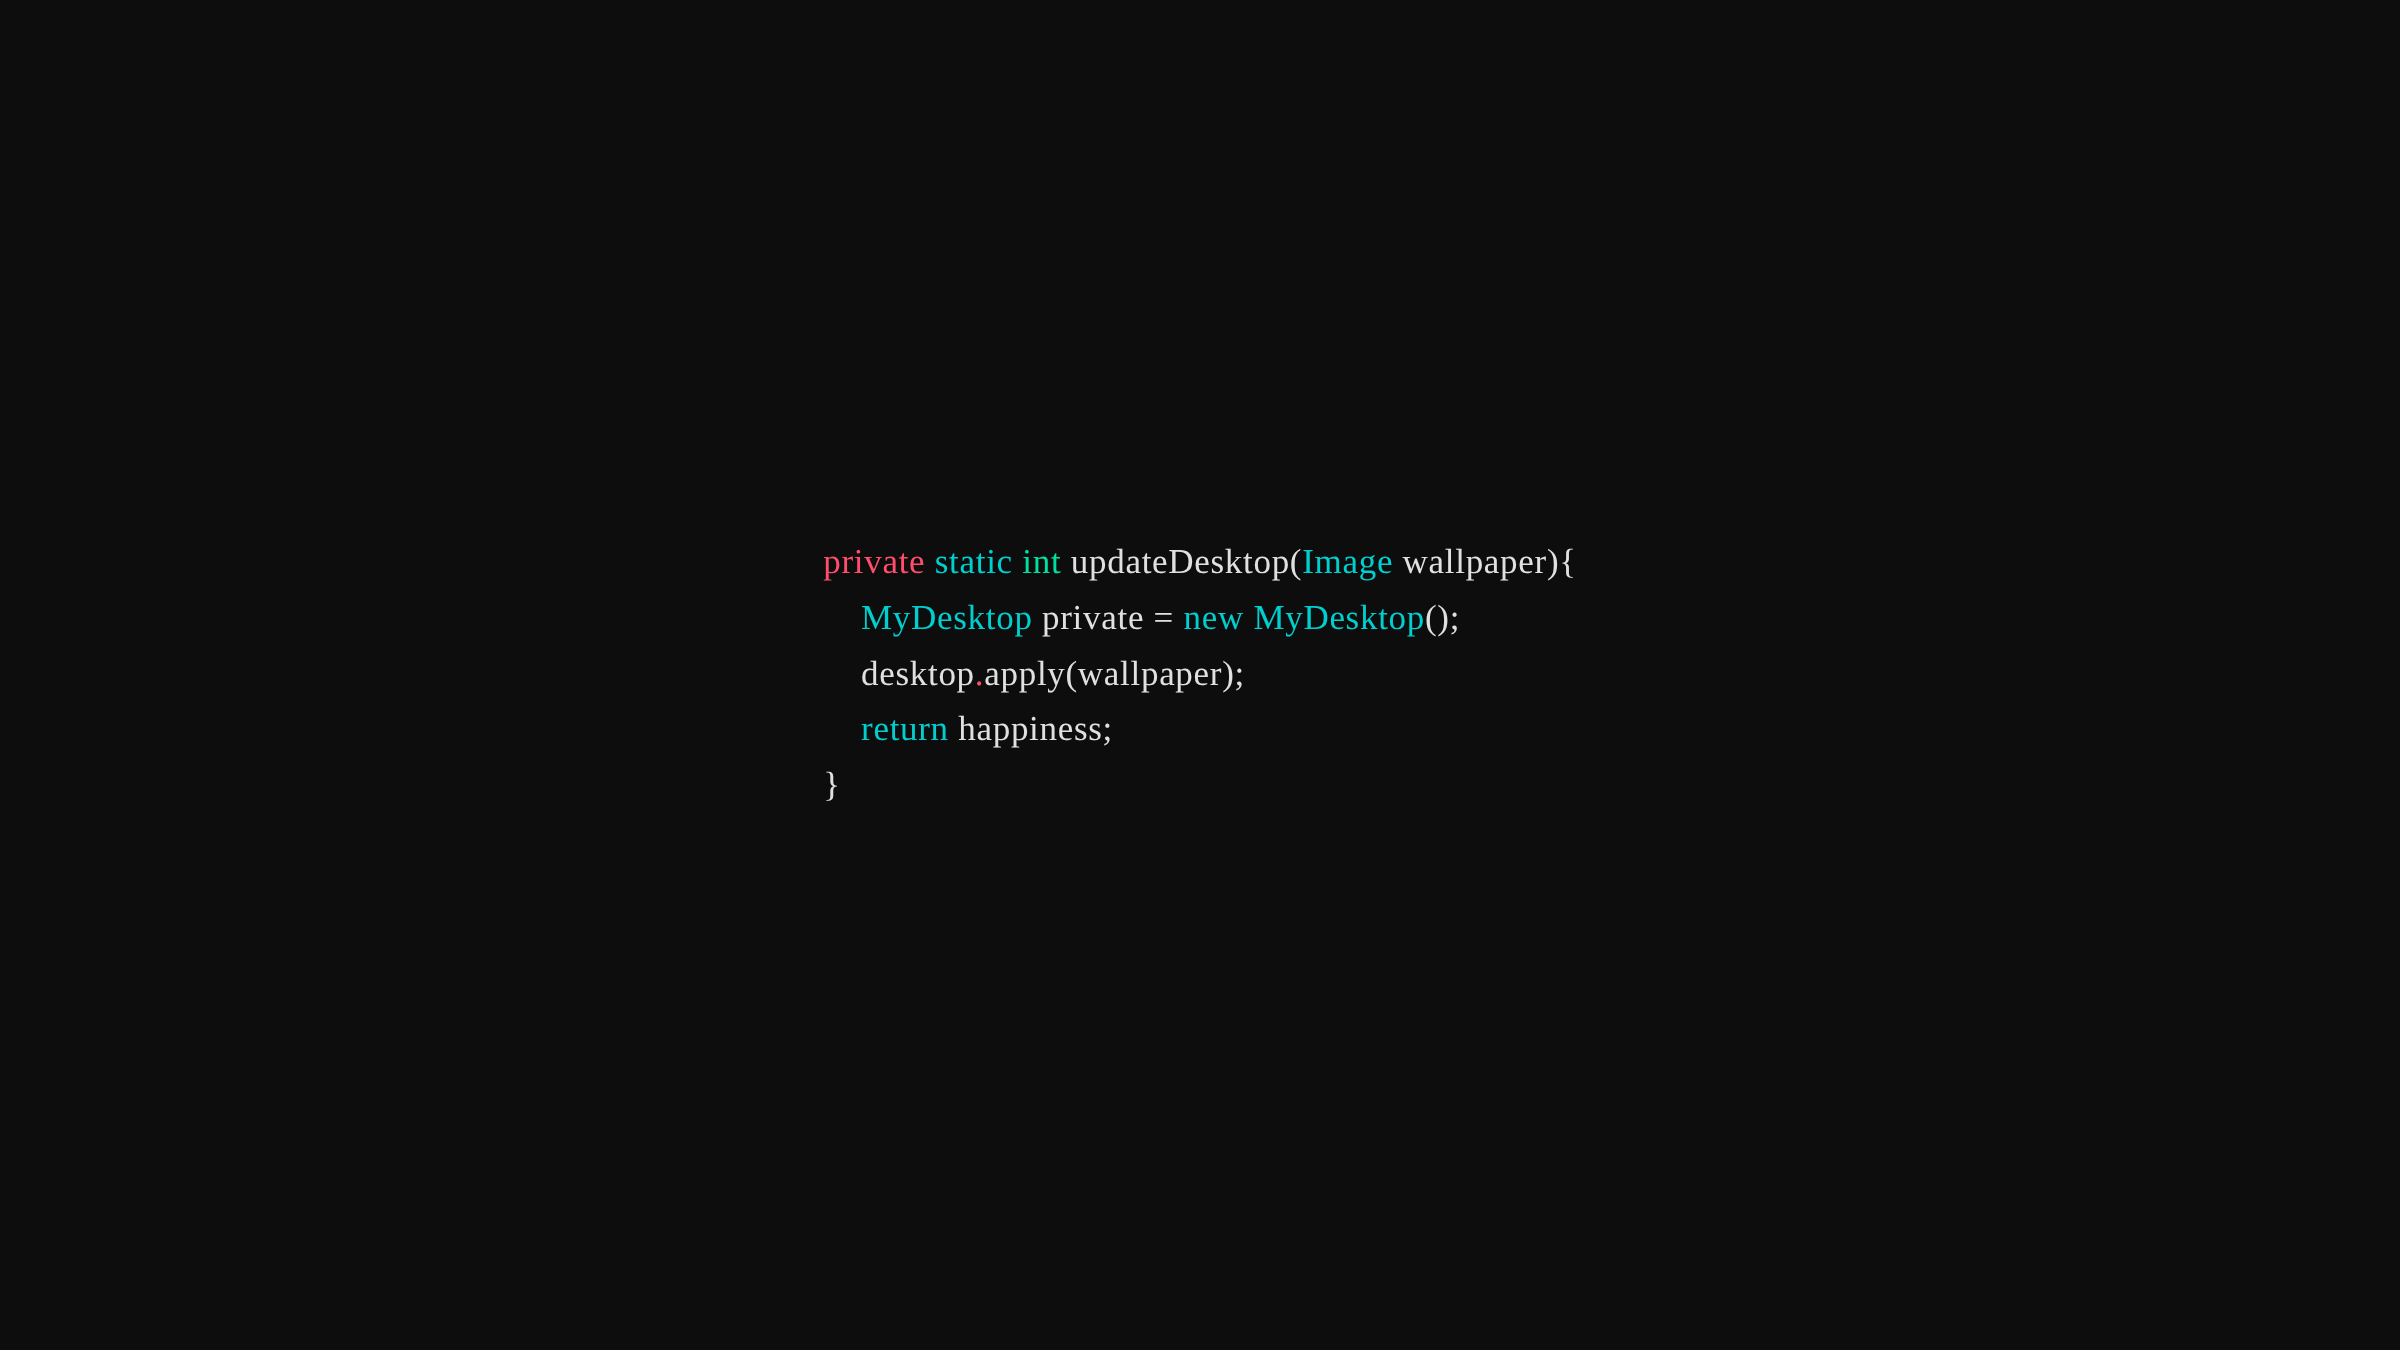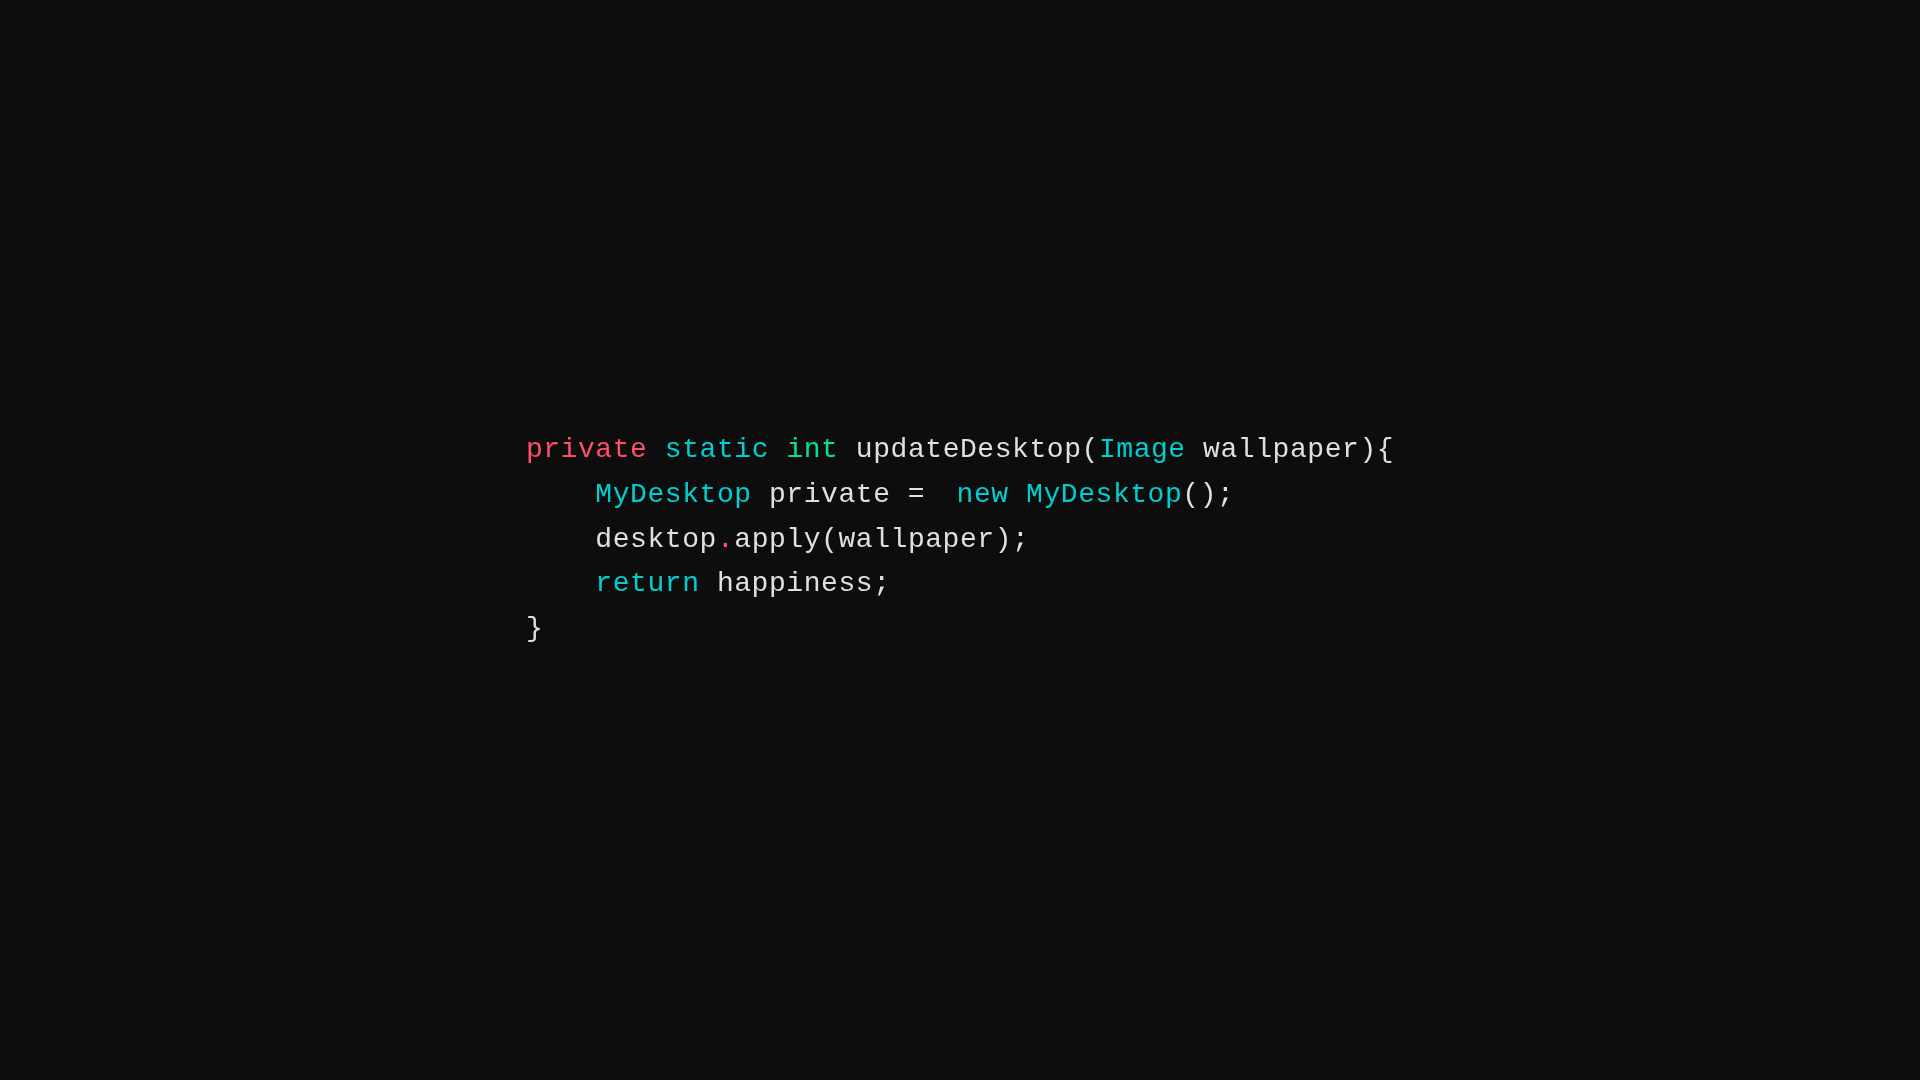--- a/index.html
+++ b/index.html
@@ -15,33 +15,34 @@
       display: flex;
       align-items: center;
       justify-content: center;
       font-family: 'Courier New', Courier, monospace;
     }
 
     .code-block {
       font-size: 28px;
       line-height: 1.6;
       letter-spacing: 0.02em;
+      font-family: Liberation Serif, serif;
     }
 
     .line {
       white-space: pre;
       display: block;
     }
 
     .keyword-private { color: #ff4d6d; }
     .keyword-static  { color: #00cfcf; }
     .keyword-int     { color: #00e0a0; }
     .keyword-int2    { color: #00e0a0; }
     .class-name      { color: #00cfcf; }
-    .keyword-new     { color: #00cfcf; margin-left: 14px; }
+    .keyword-new     { color: #00cfcf; }
     .keyword-return  { color: #00cfcf; text-align: center; }
     .constant        { color: #cc44ff; }
     .default-text    { color: #e0e0e0; }
     .dot             { color: #ff4d6d; }
   </style>
 </head>
 <body>
 
 <div class="code-block">
 <span class="line"><span class="keyword-private">private</span><span class="default-text"> </span><span class="keyword-static">static</span><span class="default-text"> </span><span class="keyword-int">int</span><span class="default-text"> updateDesktop(</span><span class="class-name">Image</span><span class="default-text"> wallpaper){</span></span>

